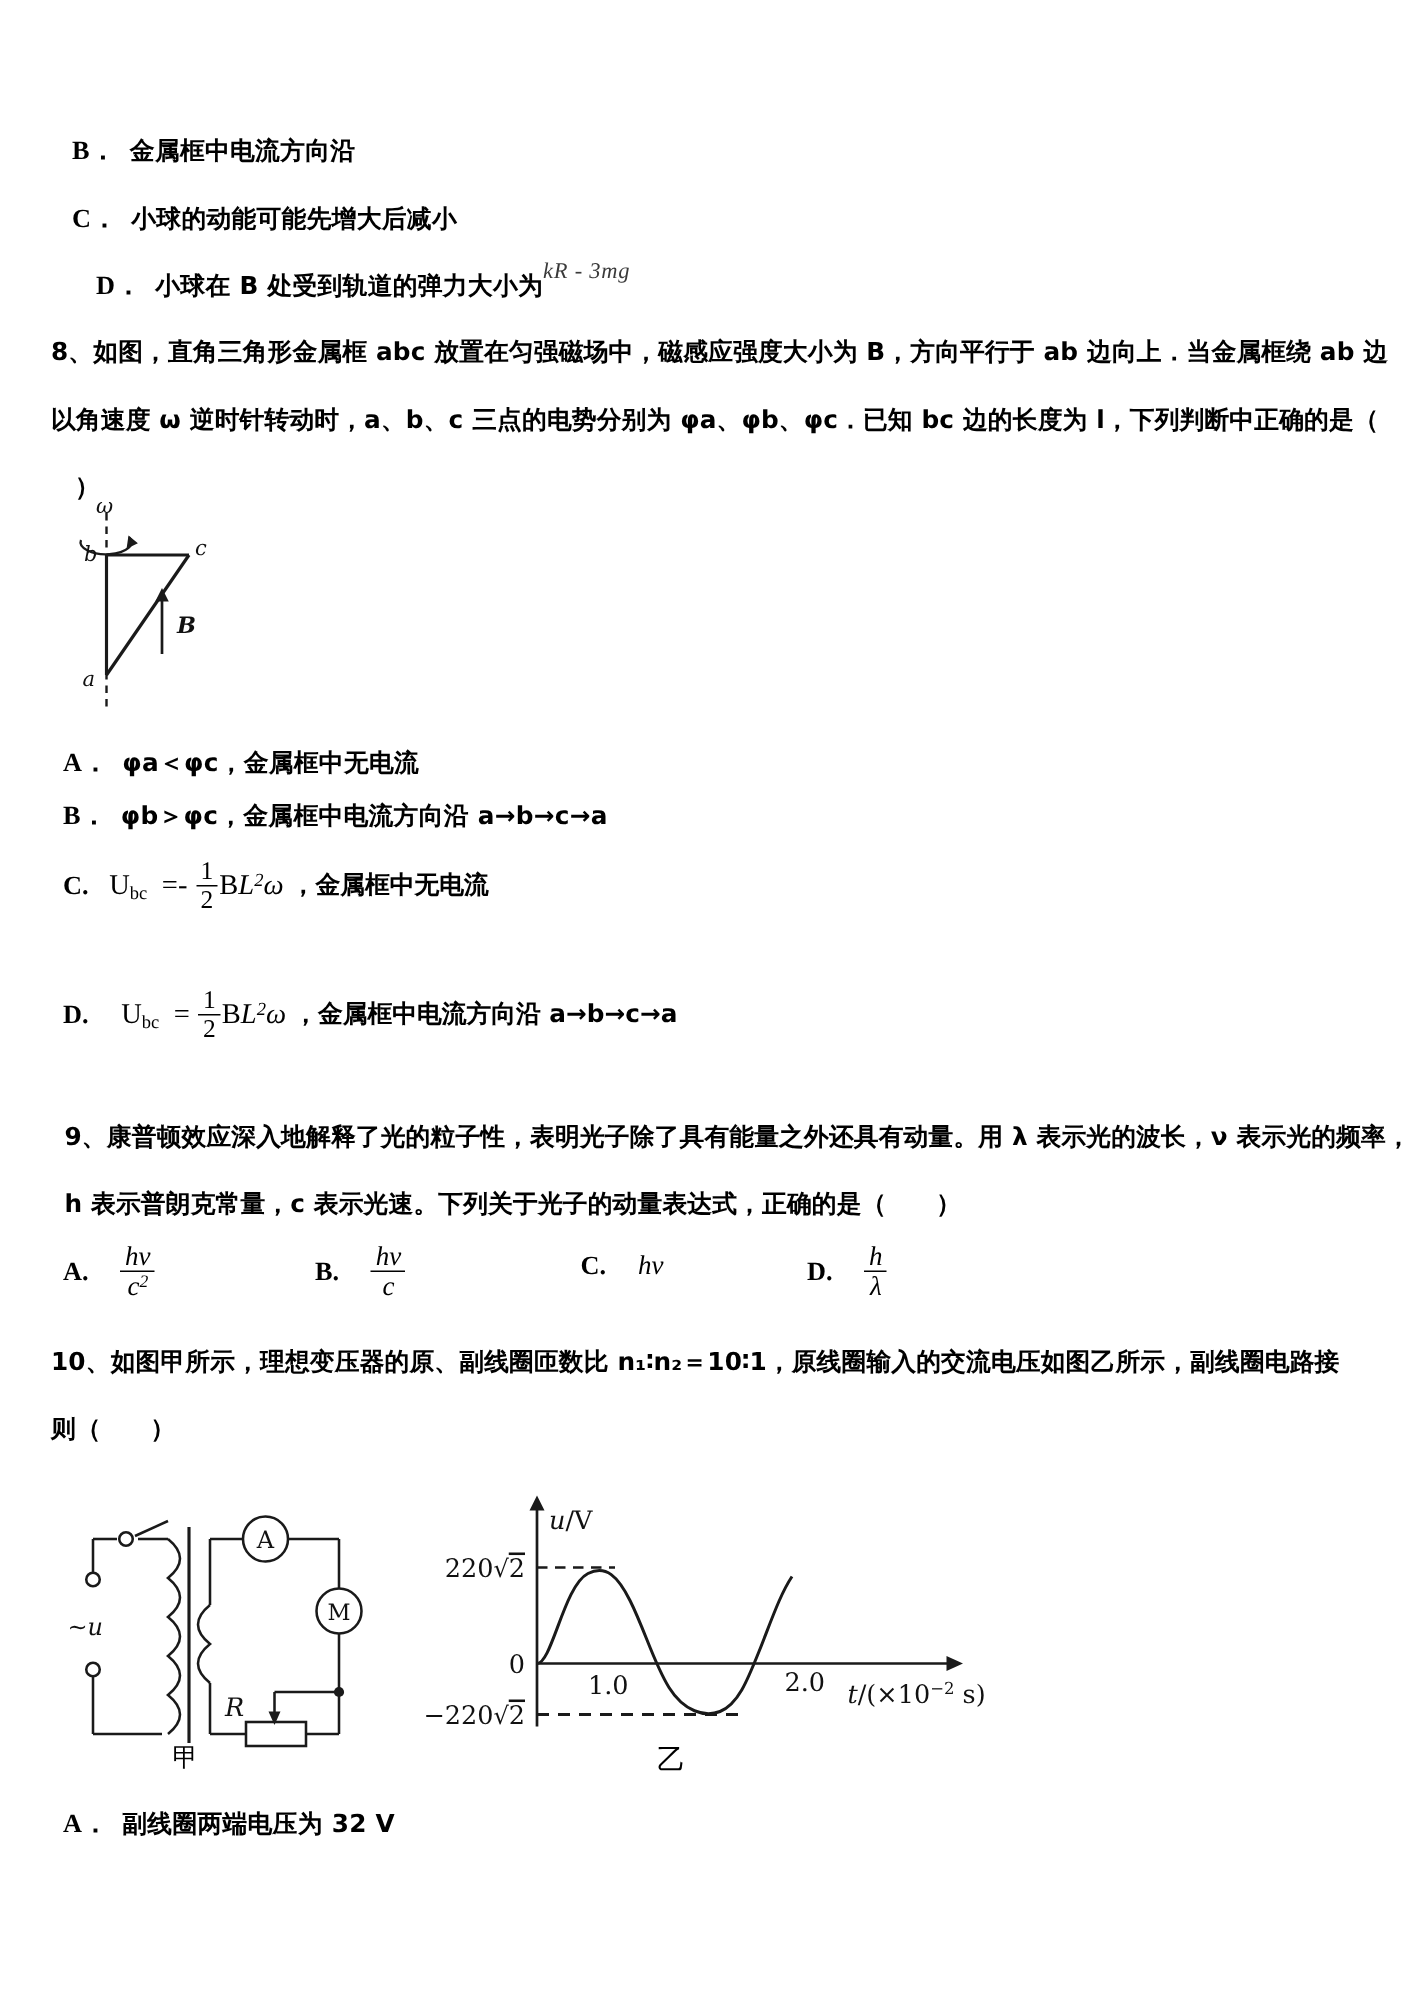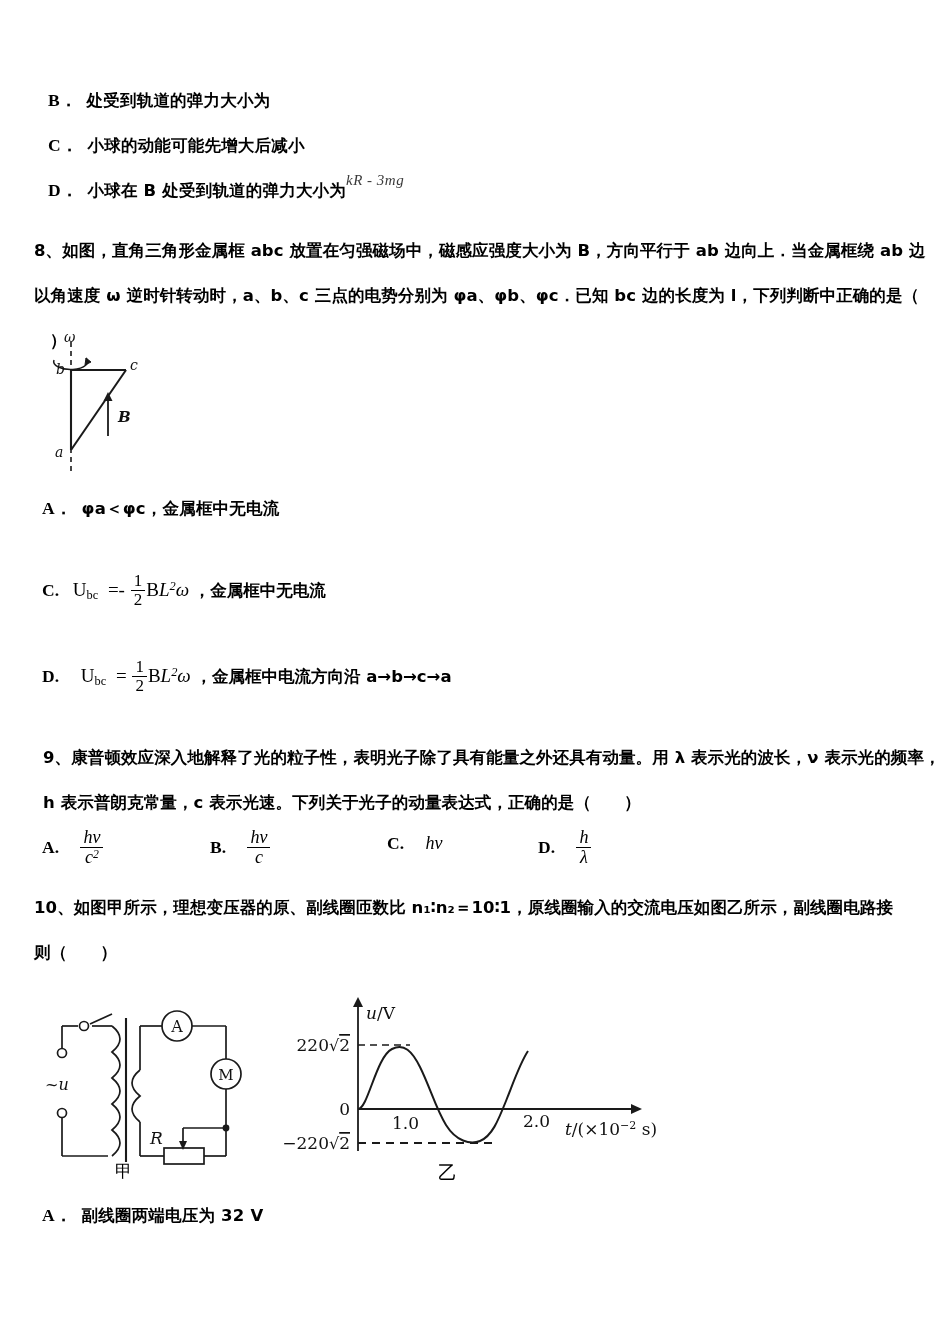--- a/index.html
+++ b/index.html
@@ -114,32 +114,32 @@
     font-size: 17px;
     font-weight: normal;
   }
 </style>
 </head>
 <body>
 
 <div class="page">
 
   <div class="opt-line" style="left:48px; top:88px;">
-    <span class="opt-label">B．</span><span class="cn">处受到轨道的弹力大小为</span>
+    <span class="opt-label">B．</span><span class="cn">金属框中电流方向沿</span>
   </div>
 
   <div class="opt-line" style="left:48px; top:133px;">
     <span class="opt-label">C．</span><span class="cn">小球的动能可能先增大后减小</span>
   </div>
 
-  <div class="opt-line" style="left:48px; top:178px;">
+  <div class="opt-line" style="left:64px; top:178px;">
     <span class="opt-label">D．</span><span class="cn">小球在 B 处受到轨道的弹力大小为</span><span class="sup-expr">kR - 3mg</span>
   </div>
 
-  <div class="q-para" style="left:34px; top:228px; width:886px;">
+  <div class="q-para" style="left:34px; top:212px; width:886px;">
     <div style="white-space:nowrap;">
       <span class="cn">8、</span><span class="cn">如图，直角三角形金属框 abc 放置在匀强磁场中，磁感应强度大小为 B，方向平行于 ab 边向上．当金属框绕 ab 边</span>
     </div>
     <div style="white-space:nowrap;">
       <span class="cn">以角速度 ω 逆时针转动时，a、b、c 三点的电势分别为 φa、φb、φc．已知 bc 边的长度为 l，下列判断中正确的是（</span>
     </div>
     <div style="white-space:nowrap; padding-left:16px;">
       <span class="cn">）</span>
     </div>
   </div>
@@ -165,20 +165,23 @@
       <text x="15" y="129" font-family="DejaVu Serif, serif" font-style="italic" font-size="14" fill="#111">a</text>
       <text x="24" y="14" font-family="DejaVu Serif, serif" font-style="italic" font-size="14" fill="#111">ω</text>
       <text x="78" y="94" font-family="DejaVu Serif, serif" font-style="italic" font-weight="bold" font-size="15" fill="#111">B</text>
     </svg>
   </div>
 
   <div class="opt-line" style="left:42px; top:496px;">
     <span class="opt-label">A．</span><span class="cn">φa＜φc，金属框中无电流</span>
   </div>
 
+  <div class="opt-line" style="left:42px; top:531px;">
+    <span class="opt-label">B．</span><span class="cn">φb＞φc，金属框中电流方向沿 a→b→c→a</span>
+  </div>
 
   <div class="formula-box" style="left:42px; top:572px;">
     <span class="opt-label" style="font-size:17.5px;">C.</span>
     <span style="">
       <span class="mathup">U</span><span class="mathup subsc">bc</span>
       <span class="mathup" style="margin-left:5px;">=-</span>
       <span class="frac">
         <span class="num mathup">1</span>
         <span class="den mathup">2</span>
       </span><span class="mathup">B</span><span class="mathitalic">L</span><span class="mathitalic supsc">2</span><span class="mathitalic">ω</span>

